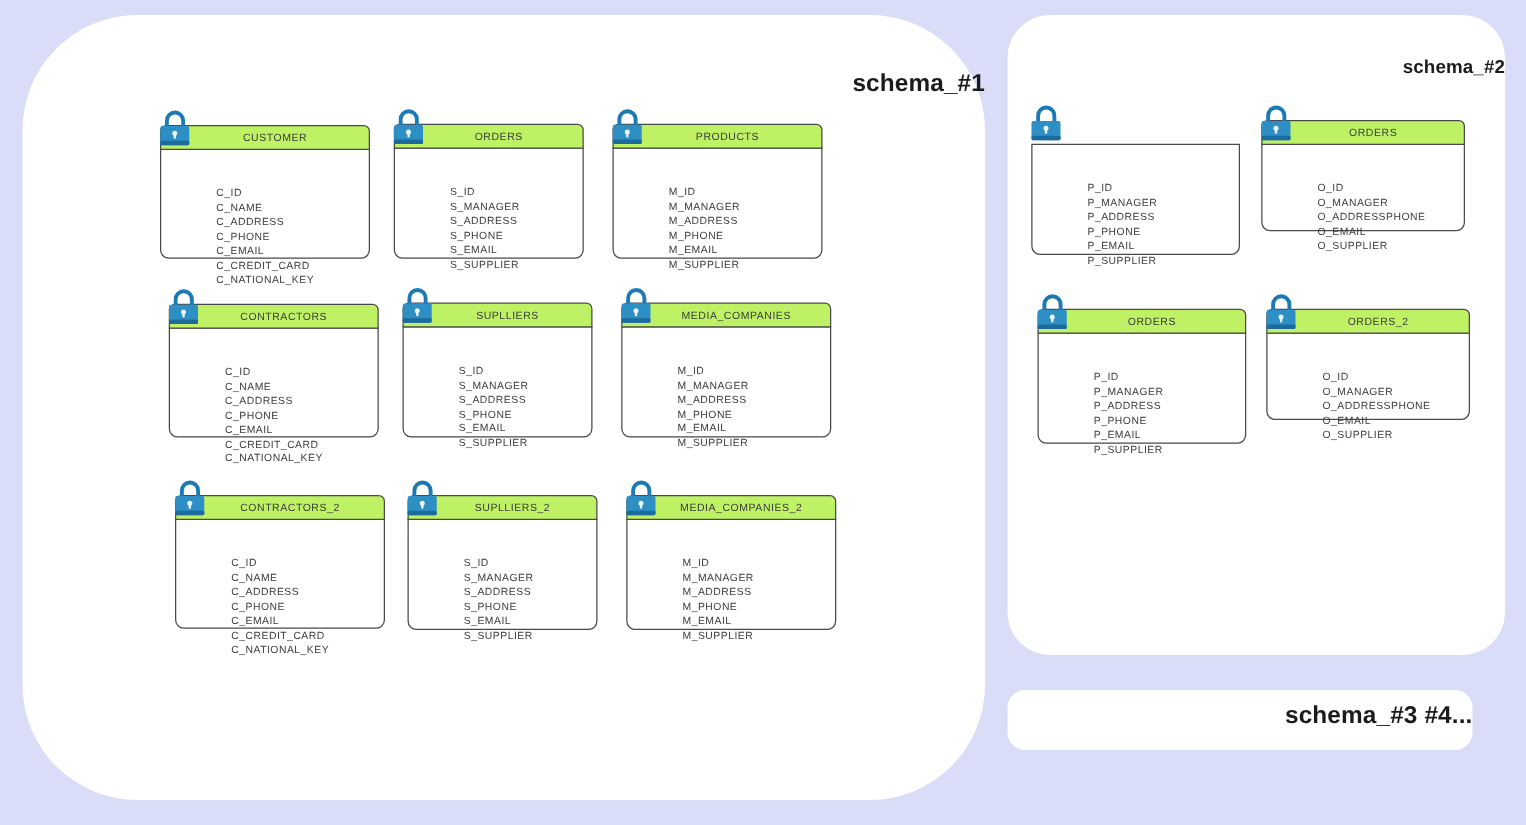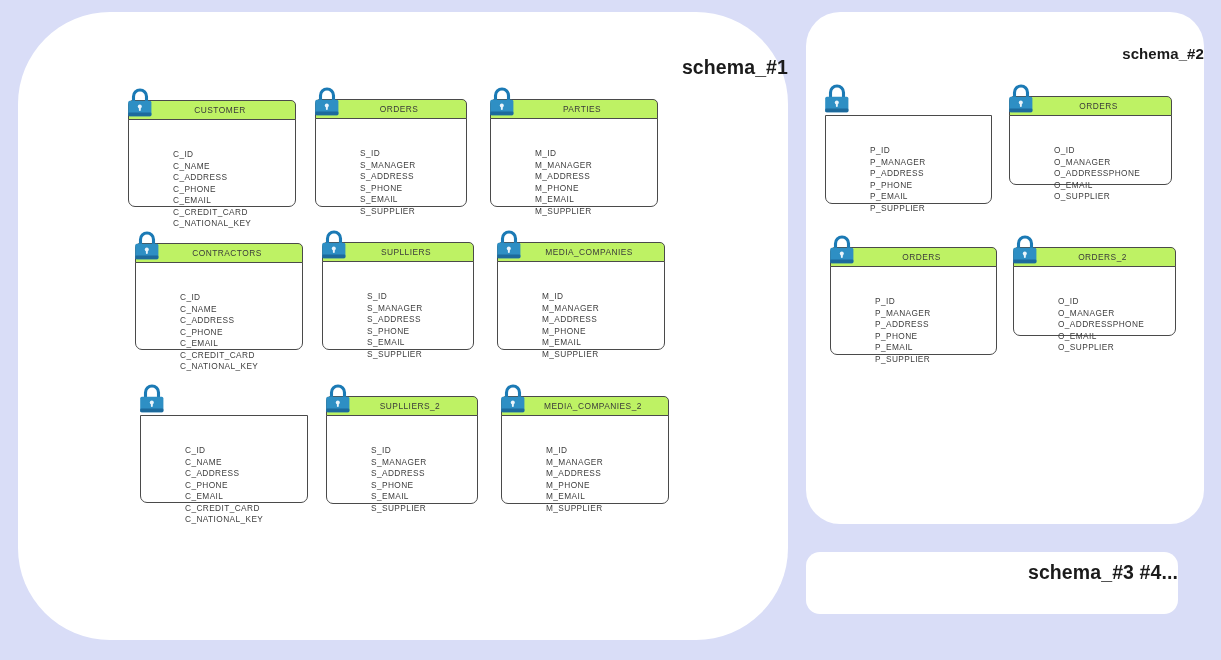--- a/index.html
+++ b/index.html
@@ -37,21 +37,21 @@
     left: 806px;
     top: 12px;
     width: 398px;
     height: 512px;
     border-radius: 34px;
   }
   #panel-schema-3 {
     left: 806px;
     top: 552px;
     width: 372px;
-    height: 62px;
+    height: 48px;
     border-radius: 14px;
   }
 
   .panel-title {
     position: absolute;
     width: 100%;
     text-align: right;
     font-weight: bold;
     color: #1b1b1b;
     letter-spacing: .1px;
@@ -187,21 +187,21 @@
       <div class="table-card" style="left: 490px; top: 99px; width: 168px; height: 108px;">
         <div class="table-body">
           <div class="field">M_ID</div>
           <div class="field">M_MANAGER</div>
           <div class="field">M_ADDRESS</div>
           <div class="field">M_PHONE</div>
           <div class="field">M_EMAIL</div>
           <div class="field">M_SUPPLIER</div>
         </div>
         <div class="table-head">
-          <span class="table-name">PARTIES</span>
+          <span class="table-name">PRODUCTS</span>
         </div>
         <div class="lock-icon">
           <svg width="28" height="31" viewBox="0 0 28 31">
             <path d="M7.5 13.5 V8.5 a6.5 6.5 0 0 1 13 0 V13.5" fill="none" stroke="#1b7ab5" stroke-width="3.1"></path>
             <rect x="2.2" y="12.8" width="23.2" height="15.4" rx="1.6" fill="#2e8fc4"></rect>
             <rect x="2.2" y="24.6" width="23.2" height="3.6" rx="1.2" fill="#1d6a9c"></rect>
             <circle cx="13.8" cy="18.6" r="2.0" fill="#eaf4fb"></circle>
             <rect x="12.9" y="18.4" width="1.9" height="4.6" rx="0.9" fill="#eaf4fb"></rect>
           </svg>
         </div>
@@ -276,20 +276,23 @@
       <div class="table-card" style="left: 140px; top: 396px; width: 168px; height: 107px;">
         <div class="table-body">
           <div class="field">C_ID</div>
           <div class="field">C_NAME</div>
           <div class="field">C_ADDRESS</div>
           <div class="field">C_PHONE</div>
           <div class="field">C_EMAIL</div>
           <div class="field">C_CREDIT_CARD</div>
           <div class="field">C_NATIONAL_KEY</div>
         </div>
+        <div class="table-head">
+          <span class="table-name">CONTRACTORS_2</span>
+        </div>
         <div class="lock-icon">
           <svg width="28" height="31" viewBox="0 0 28 31">
             <path d="M7.5 13.5 V8.5 a6.5 6.5 0 0 1 13 0 V13.5" fill="none" stroke="#1b7ab5" stroke-width="3.1"></path>
             <rect x="2.2" y="12.8" width="23.2" height="15.4" rx="1.6" fill="#2e8fc4"></rect>
             <rect x="2.2" y="24.6" width="23.2" height="3.6" rx="1.2" fill="#1d6a9c"></rect>
             <circle cx="13.8" cy="18.6" r="2.0" fill="#eaf4fb"></circle>
             <rect x="12.9" y="18.4" width="1.9" height="4.6" rx="0.9" fill="#eaf4fb"></rect>
           </svg>
         </div>
       </div>

